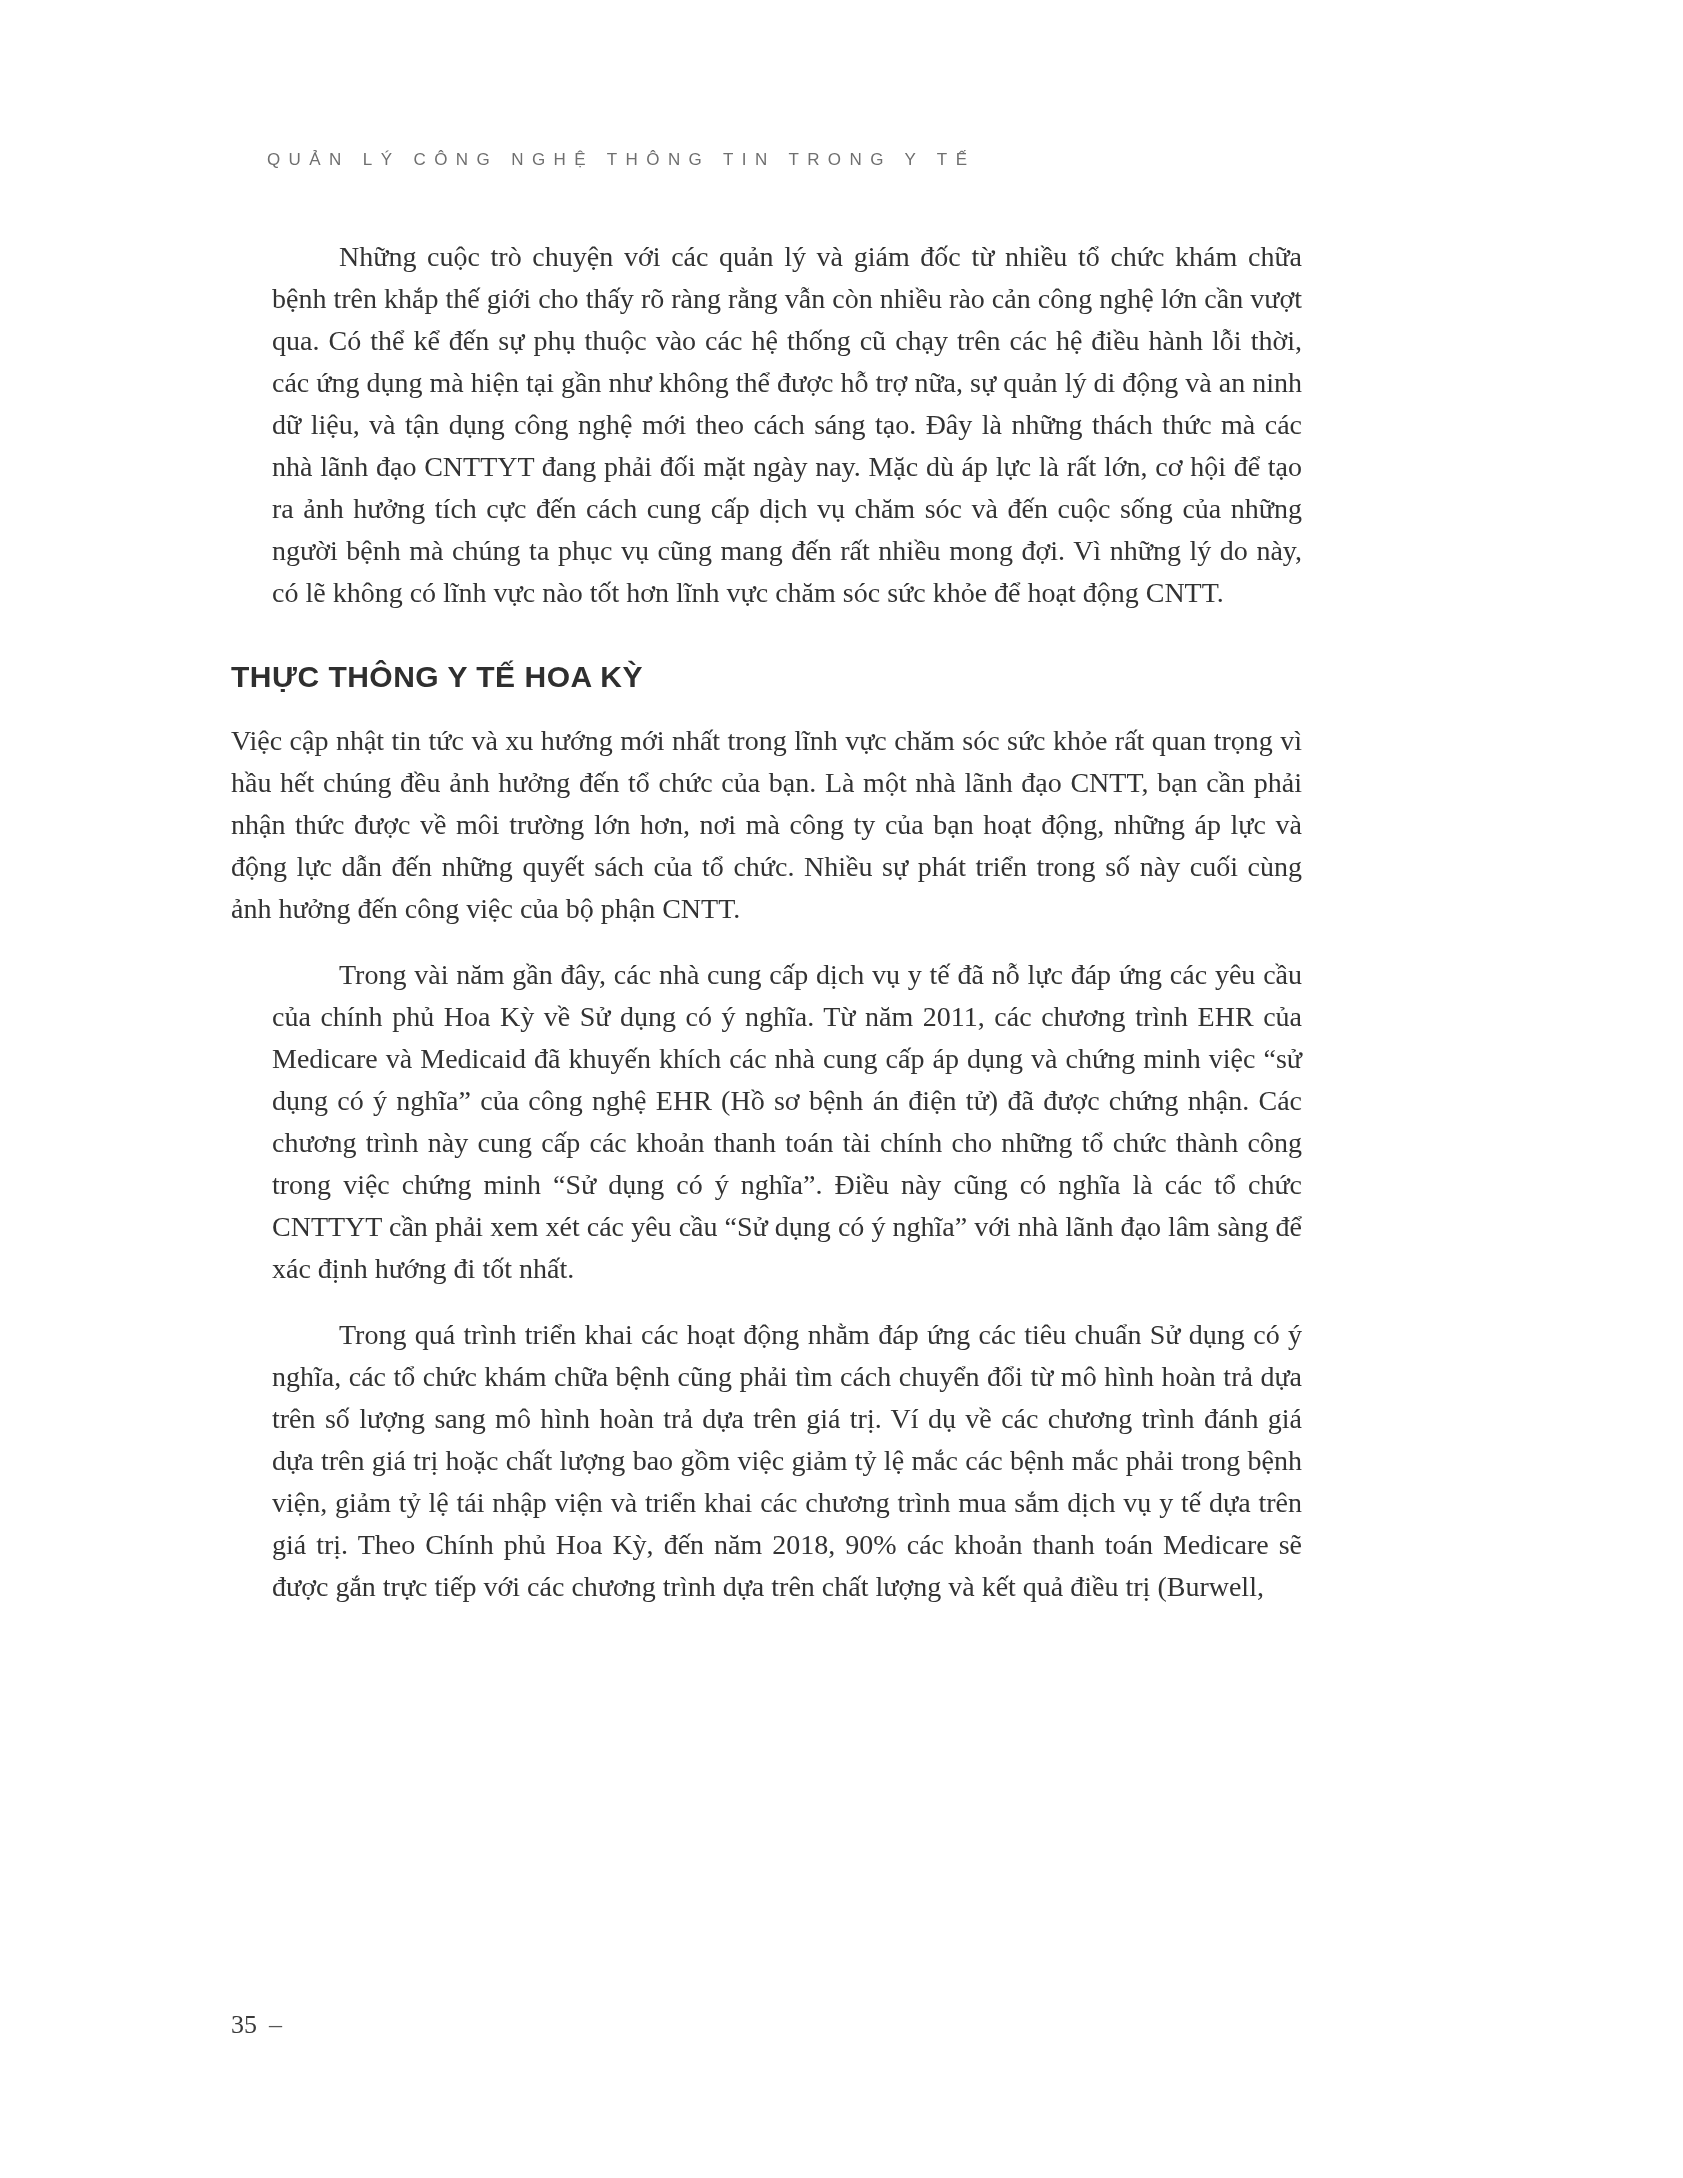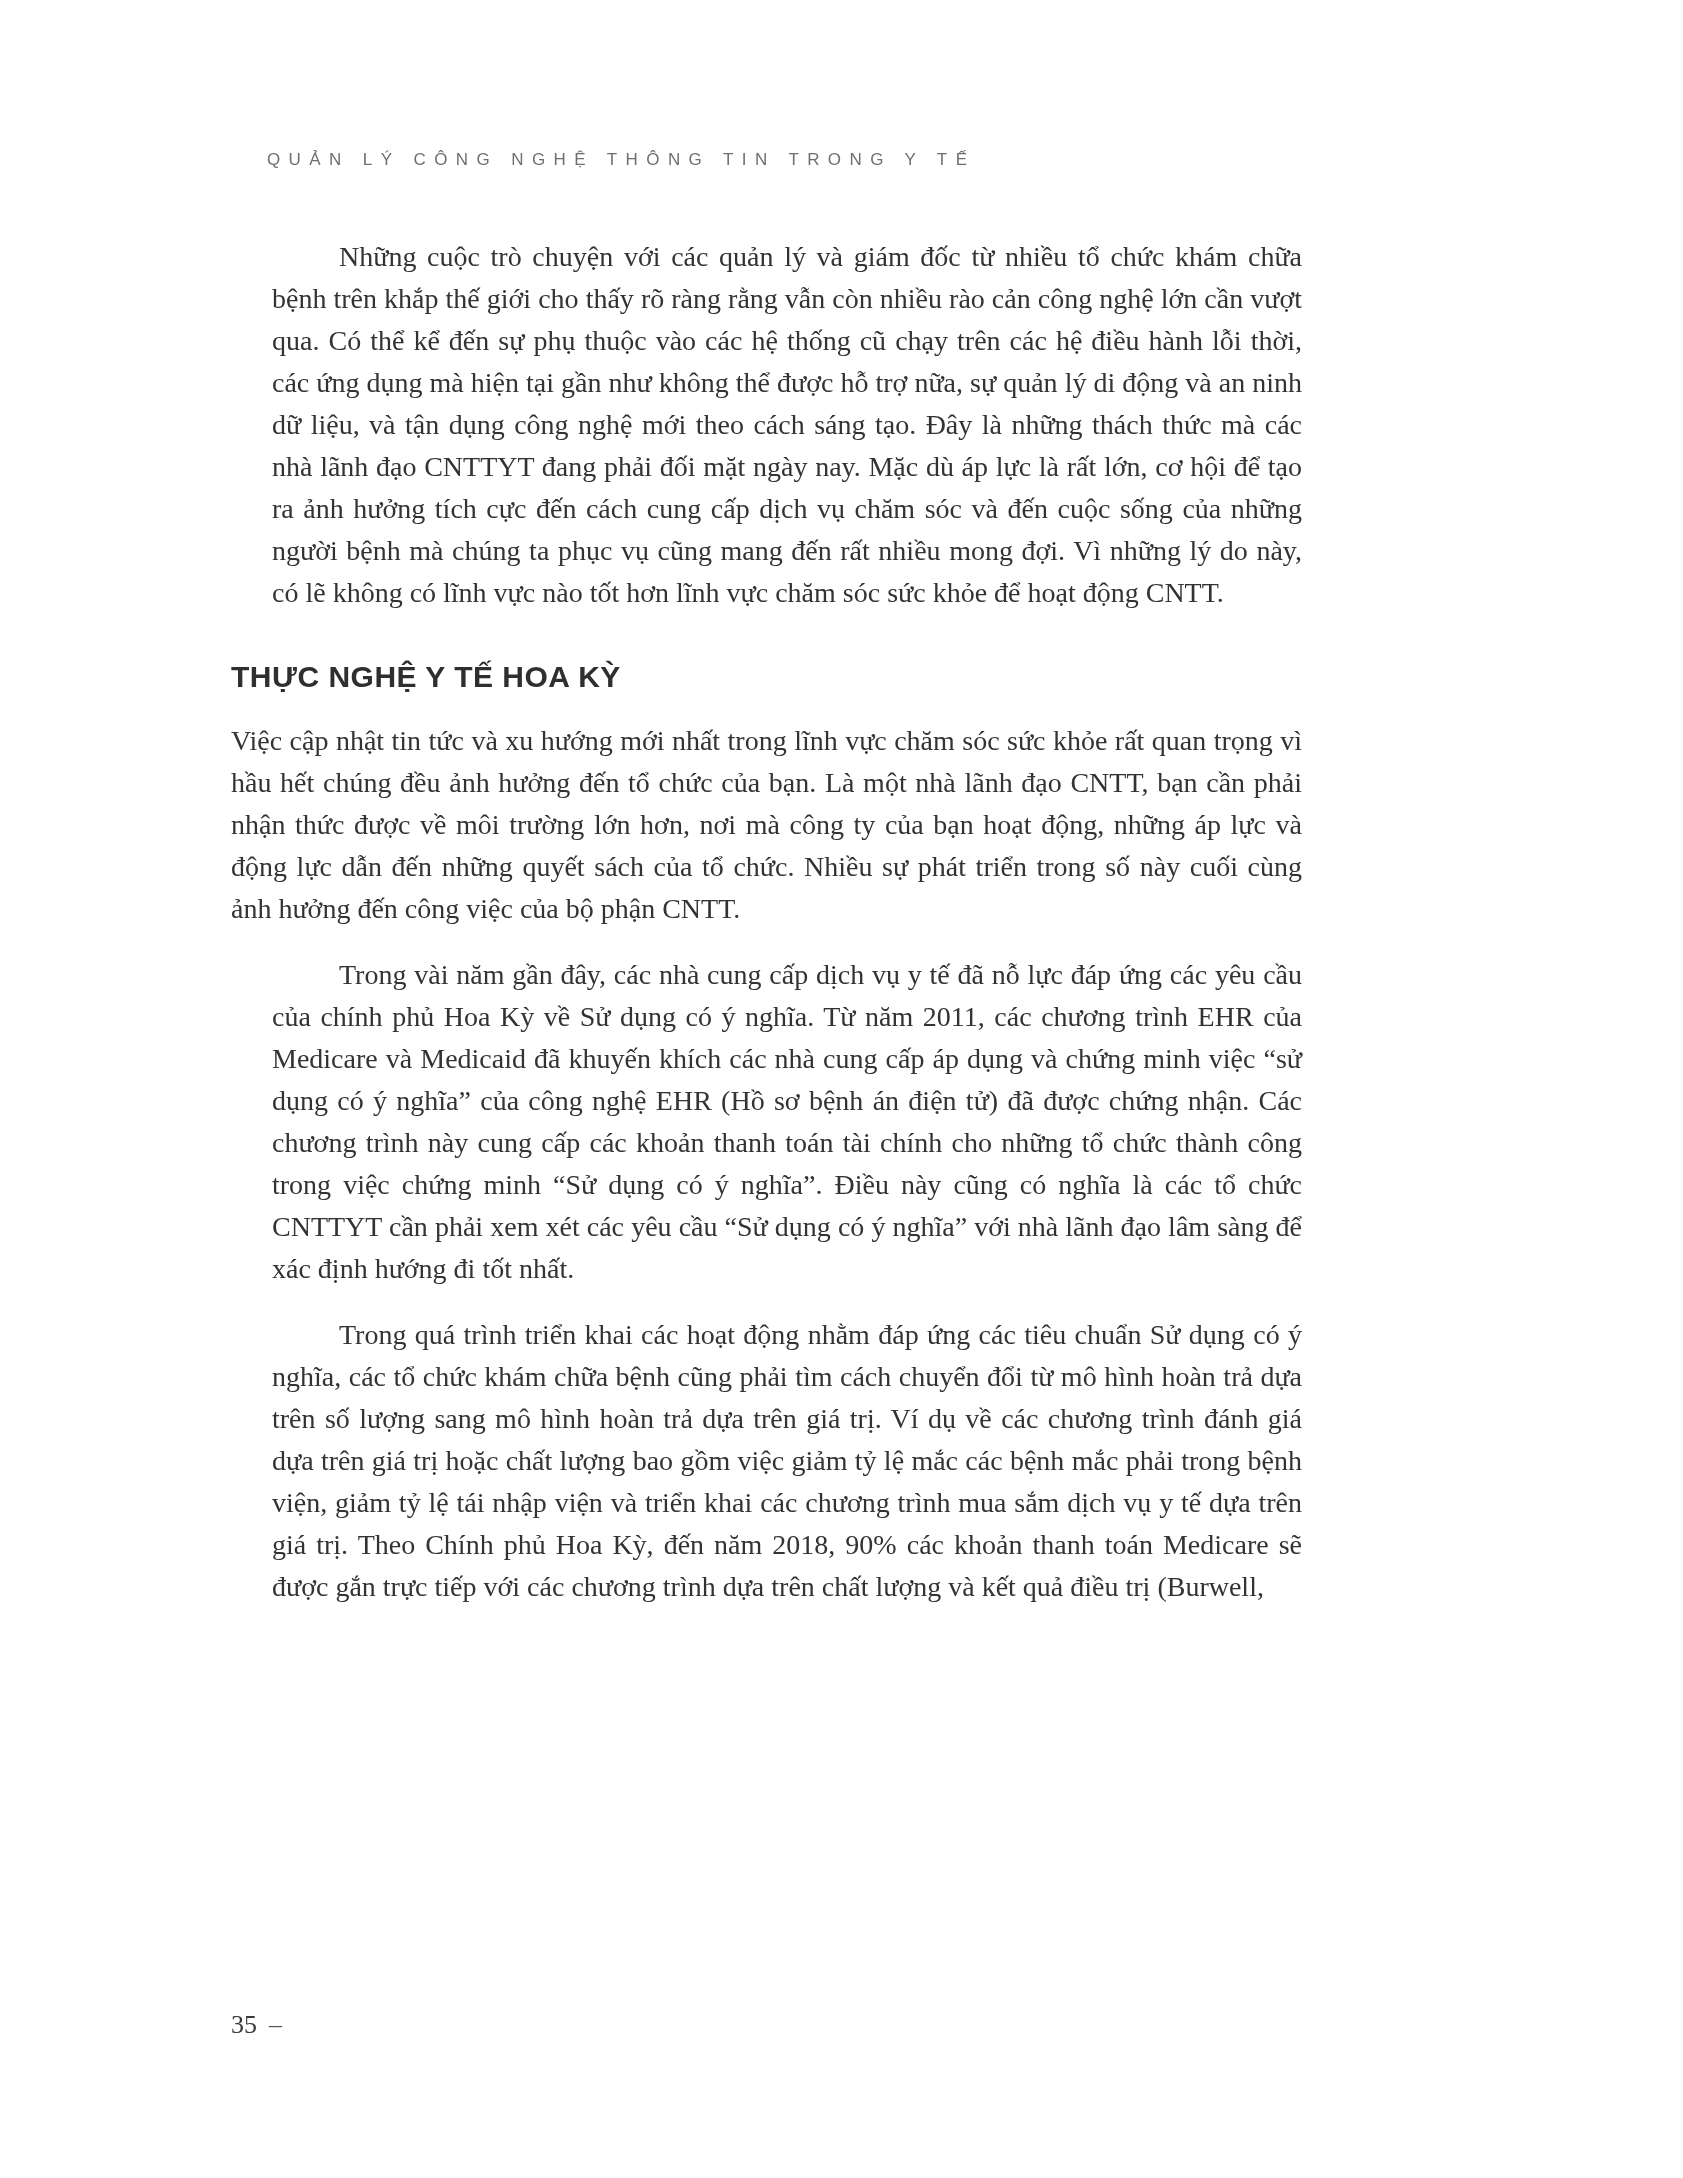--- a/index.html
+++ b/index.html
@@ -72,21 +72,21 @@
 <body>
 
 <div class="page">
 
   <header class="running-head">QUẢN LÝ CÔNG NGHỆ THÔNG TIN TRONG Y TẾ</header>
 
   <main class="text-block">
 
     <p class="para indent">Những cuộc trò chuyện với các quản lý và giám đốc từ nhiều tổ chức khám chữa bệnh trên khắp thế giới cho thấy rõ ràng rằng vẫn còn nhiều rào cản công nghệ lớn cần vượt qua. Có thể kể đến sự phụ thuộc vào các hệ thống cũ chạy trên các hệ điều hành lỗi thời, các ứng dụng mà hiện tại gần như không thể được hỗ trợ nữa, sự quản lý di động và an ninh dữ liệu, và tận dụng công nghệ mới theo cách sáng tạo. Đây là những thách thức mà các nhà lãnh đạo CNTTYT đang phải đối mặt ngày nay. Mặc dù áp lực là rất lớn, cơ hội để tạo ra ảnh hưởng tích cực đến cách cung cấp dịch vụ chăm sóc và đến cuộc sống của những người bệnh mà chúng ta phục vụ cũng mang đến rất nhiều mong đợi. Vì những lý do này, có lẽ không có lĩnh vực nào tốt hơn lĩnh vực chăm sóc sức khỏe để hoạt động CNTT.</p>
 
-    <h2 class="section-heading">THỰC NGHỆ Y TẾ HOA KỲ</h2>
+    <h2 class="section-heading">THỰC THÔNG Y TẾ HOA KỲ</h2>
 
     <p class="para">Việc cập nhật tin tức và xu hướng mới nhất trong lĩnh vực chăm sóc sức khỏe rất quan trọng vì hầu hết chúng đều ảnh hưởng đến tổ chức của bạn. Là một nhà lãnh đạo CNTT, bạn cần phải nhận thức được về môi trường lớn hơn, nơi mà công ty của bạn hoạt động, những áp lực và động lực dẫn đến những quyết sách của tổ chức. Nhiều sự phát triển trong số này cuối cùng ảnh hưởng đến công việc của bộ phận CNTT.</p>
 
     <p class="para indent">Trong vài năm gần đây, các nhà cung cấp dịch vụ y tế đã nỗ lực đáp ứng các yêu cầu của chính phủ Hoa Kỳ về Sử dụng có ý nghĩa. Từ năm 2011, các chương trình EHR của Medicare và Medicaid đã khuyến khích các nhà cung cấp áp dụng và chứng minh việc “sử dụng có ý nghĩa” của công nghệ EHR (Hồ sơ bệnh án điện tử) đã được chứng nhận. Các chương trình này cung cấp các khoản thanh toán tài chính cho những tổ chức thành công trong việc chứng minh “Sử dụng có ý nghĩa”. Điều này cũng có nghĩa là các tổ chức CNTTYT cần phải xem xét các yêu cầu “Sử dụng có ý nghĩa” với nhà lãnh đạo lâm sàng để xác định hướng đi tốt nhất.</p>
 
     <p class="para indent">Trong quá trình triển khai các hoạt động nhằm đáp ứng các tiêu chuẩn Sử dụng có ý nghĩa, các tổ chức khám chữa bệnh cũng phải tìm cách chuyển đổi từ mô hình hoàn trả dựa trên số lượng sang mô hình hoàn trả dựa trên giá trị. Ví dụ về các chương trình đánh giá dựa trên giá trị hoặc chất lượng bao gồm việc giảm tỷ lệ mắc các bệnh mắc phải trong bệnh viện, giảm tỷ lệ tái nhập viện và triển khai các chương trình mua sắm dịch vụ y tế dựa trên giá trị. Theo Chính phủ Hoa Kỳ, đến năm 2018, 90% các khoản thanh toán Medicare sẽ được gắn trực tiếp với các chương trình dựa trên chất lượng và kết quả điều trị (Burwell,</p>
 
   </main>
 
   <footer class="page-footer">

